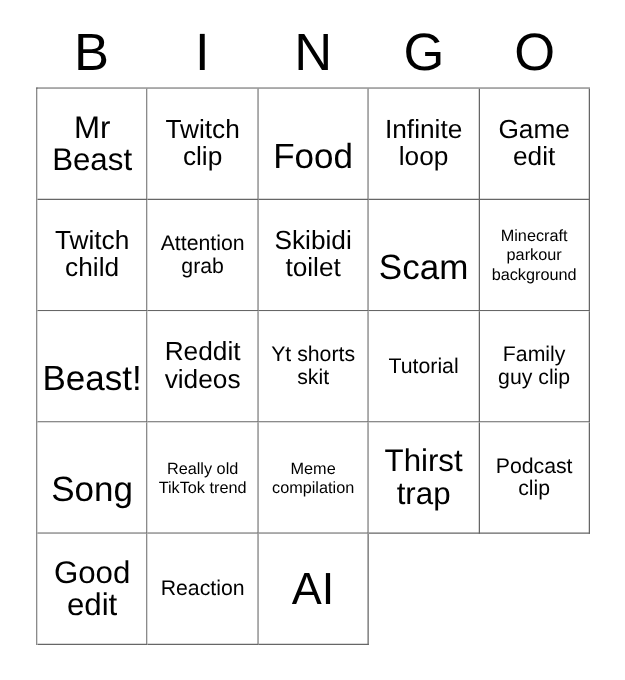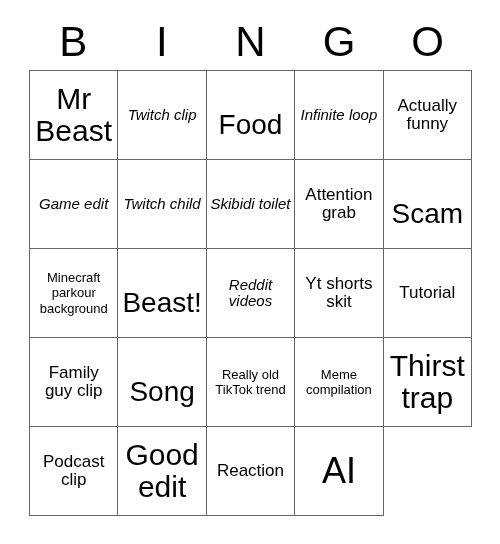--- a/index.html
+++ b/index.html
@@ -64,22 +64,22 @@
     display: block;
     width: 100%;
     line-height: 1.06;
     color: #000000;
     word-wrap: break-word;
   }
 
   
   .sz-xxl .cell-text { font-size: 36px; }
   .sz-xl  .cell-text { font-size: 28px; margin-top: 20px; }
-  .sz-lg  .cell-text { font-size: 30px; }
-  .sz-md  .cell-text { font-size: 15px; font-style: italic; }
+  .sz-lg  .cell-text { font-size: 25px; }
+  .sz-md  .cell-text { font-size: 21px; }
   .sz-sm  .cell-text { font-size: 17px; }
   .sz-xs  .cell-text { font-size: 13px; line-height: 1.18; }
   .sz-xxs .cell-text { font-size: 12px; line-height: 1.2; }
 </style>
 </head>
 <body>
 
 <div id="bingo-card">
 
   <div class="header-row">
@@ -96,34 +96,31 @@
       </div>
       <div class="bingo-cell sz-md">
         <span class="cell-text">Twitch clip</span>
       </div>
       <div class="bingo-cell sz-xl">
         <span class="cell-text">Food</span>
       </div>
       <div class="bingo-cell sz-md">
         <span class="cell-text">Infinite loop</span>
       </div>
-      <div class="bingo-cell sz-sm">
-        <span class="cell-text">Actually funny</span>
-      </div>
       <div class="bingo-cell sz-md">
         <span class="cell-text">Game edit</span>
       </div>
       <div class="bingo-cell sz-md">
         <span class="cell-text">Twitch child</span>
       </div>
+      <div class="bingo-cell sz-sm">
+        <span class="cell-text">Attention grab</span>
+      </div>
       <div class="bingo-cell sz-md">
         <span class="cell-text">Skibidi toilet</span>
-      </div>
-      <div class="bingo-cell sz-sm">
-        <span class="cell-text">Attention grab</span>
       </div>
       <div class="bingo-cell sz-xl">
         <span class="cell-text">Scam</span>
       </div>
       <div class="bingo-cell sz-xs">
         <span class="cell-text">Minecraft parkour background</span>
       </div>
       <div class="bingo-cell sz-xl">
         <span class="cell-text">Beast!</span>
       </div>

